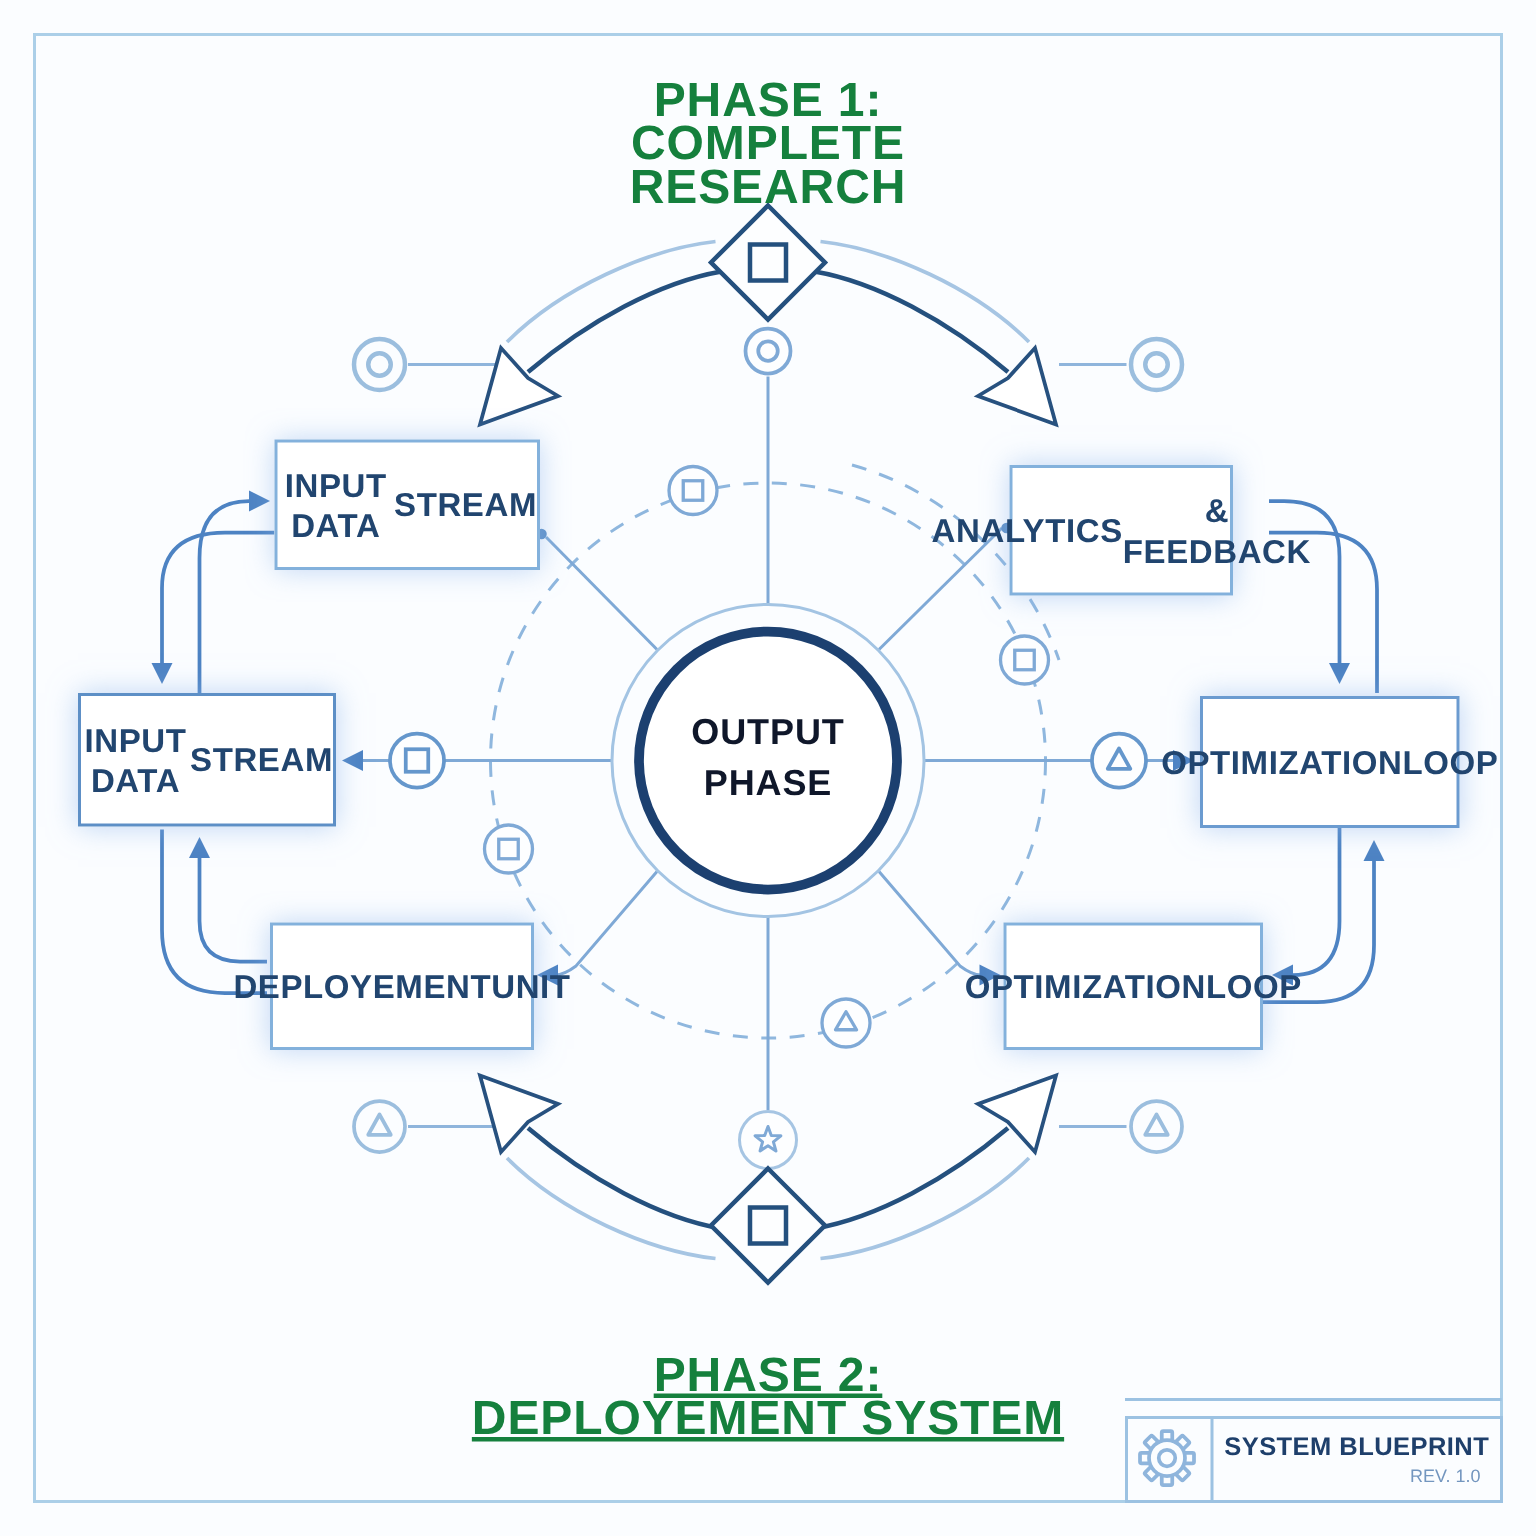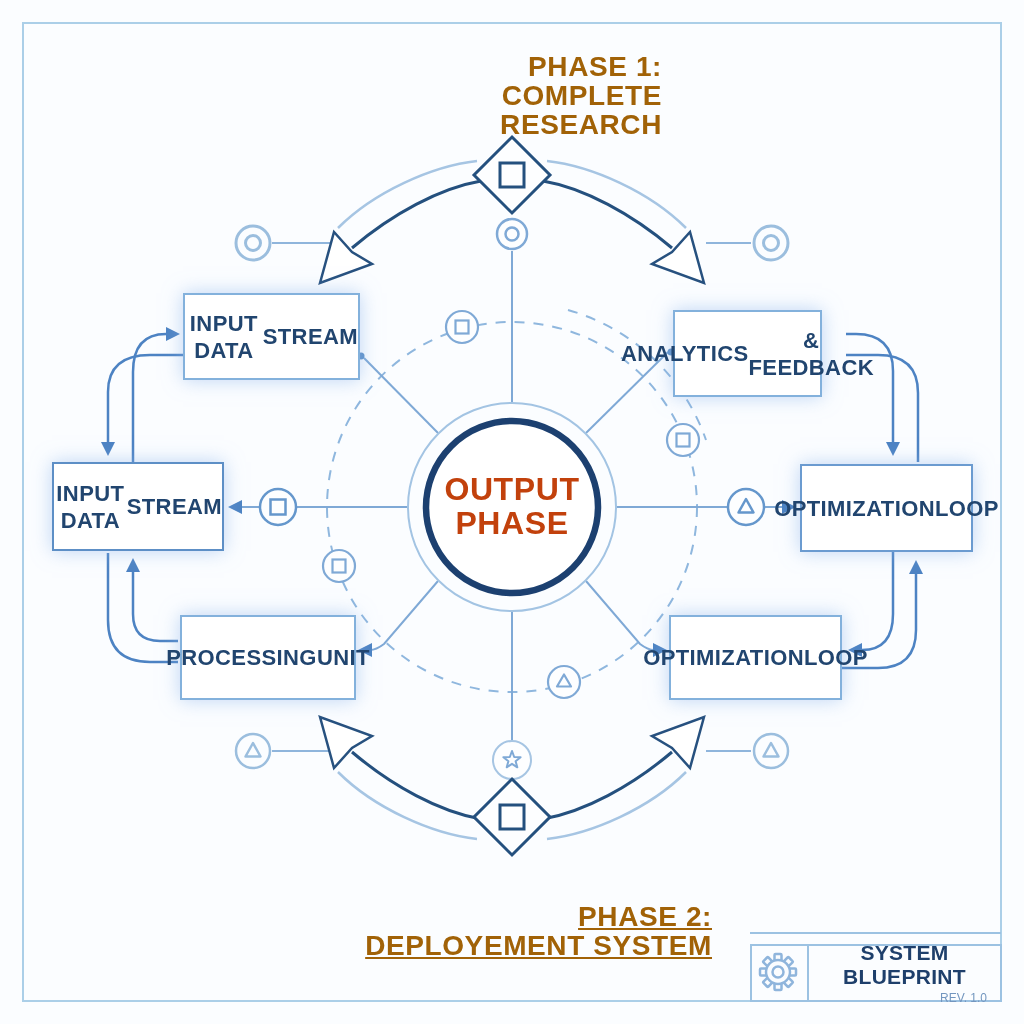--- a/index.html
+++ b/index.html
@@ -14,35 +14,35 @@
   svg.lines{position:absolute;left:0;top:0;z-index:1;}
   .nbox{
     position:absolute;z-index:2;background:#ffffff;border:2px solid #83b1dc;
     box-sizing:border-box;display:flex;align-items:center;
     justify-content:center;text-align:center;color:#21456f;font-weight:bold;
     font-size:22px;line-height:27px;letter-spacing:.4px;
     box-shadow:0 0 18px rgba(140,180,235,.55);
   }
   .nbox.darker{border-color:#5d8fc6;}
   .phase{
-    position:absolute;z-index:2;text-align:right;color:#a16207;
-    font-weight:bold;font-size:28px;line-height:29px;letter-spacing:.6px;
+    position:absolute;z-index:2;text-align:center;color:#15803d;
+    font-weight:bold;font-size:32px;line-height:29px;letter-spacing:.6px;
   }
   .center-label{
     position:absolute;z-index:2;left:412px;top:472px;width:200px;
-    text-align:center;color:#c2410c;font-weight:bold;font-size:32px;
+    text-align:center;color:#0f172a;font-weight:bold;font-size:24px;
     line-height:34px;letter-spacing:.6px;
   }
   .tblock{
     position:absolute;z-index:2;left:750px;top:944px;width:252px;height:58px;
     border:2px solid #9cc2e2;box-sizing:border-box;display:flex;background:transparent;
   }
   .tcell-icon{width:57px;height:100%;border-right:2px solid #9cc2e2;box-sizing:border-box;}
   .tcell-text{flex:1;display:flex;flex-direction:column;justify-content:center;}
-  .ttitle{font-size:21px;font-weight:bold;color:#1e3f6b;text-align:center;letter-spacing:.3px;}
+  .ttitle{font-size:17px;font-weight:bold;color:#1e3f6b;text-align:center;letter-spacing:.3px;}
   .trev{font-size:12px;color:#7396bf;text-align:right;padding-right:13px;margin-top:2px;}
 </style>
 </head>
 <body>
 
 <div class="stage">
 
   <svg class="lines" width="1024" height="1024" viewBox="0 0 1024 1024">
 
     <circle cx="512" cy="507" r="185" fill="none" stroke="#8fb7de" stroke-width="2" stroke-dasharray="10 9"></circle>
@@ -211,21 +211,21 @@
   </div>
   <div class="nbox darker" style="left:52px;top:462px;width:172px;height:89px;">
     <span>INPUT DATA</span>
     <span>STREAM</span>
   </div>
   <div class="nbox" style="left:800px;top:464px;width:173px;height:88px;border-color:#6b9bd0;">
     <span>OPTIMIZATION</span>
     <span>LOOP</span>
   </div>
   <div class="nbox" style="left:180px;top:615px;width:176px;height:85px;">
-    <span>PROCESSING</span>
+    <span>DEPLOYEMENT</span>
     <span>UNIT</span>
   </div>
   <div class="nbox" style="left:669px;top:615px;width:173px;height:85px;">
     <span>OPTIMIZATION</span>
     <span>LOOP</span>
   </div>
 
   <div class="center-label">
     <div>OUTPUT</div>
     <div>PHASE</div>

